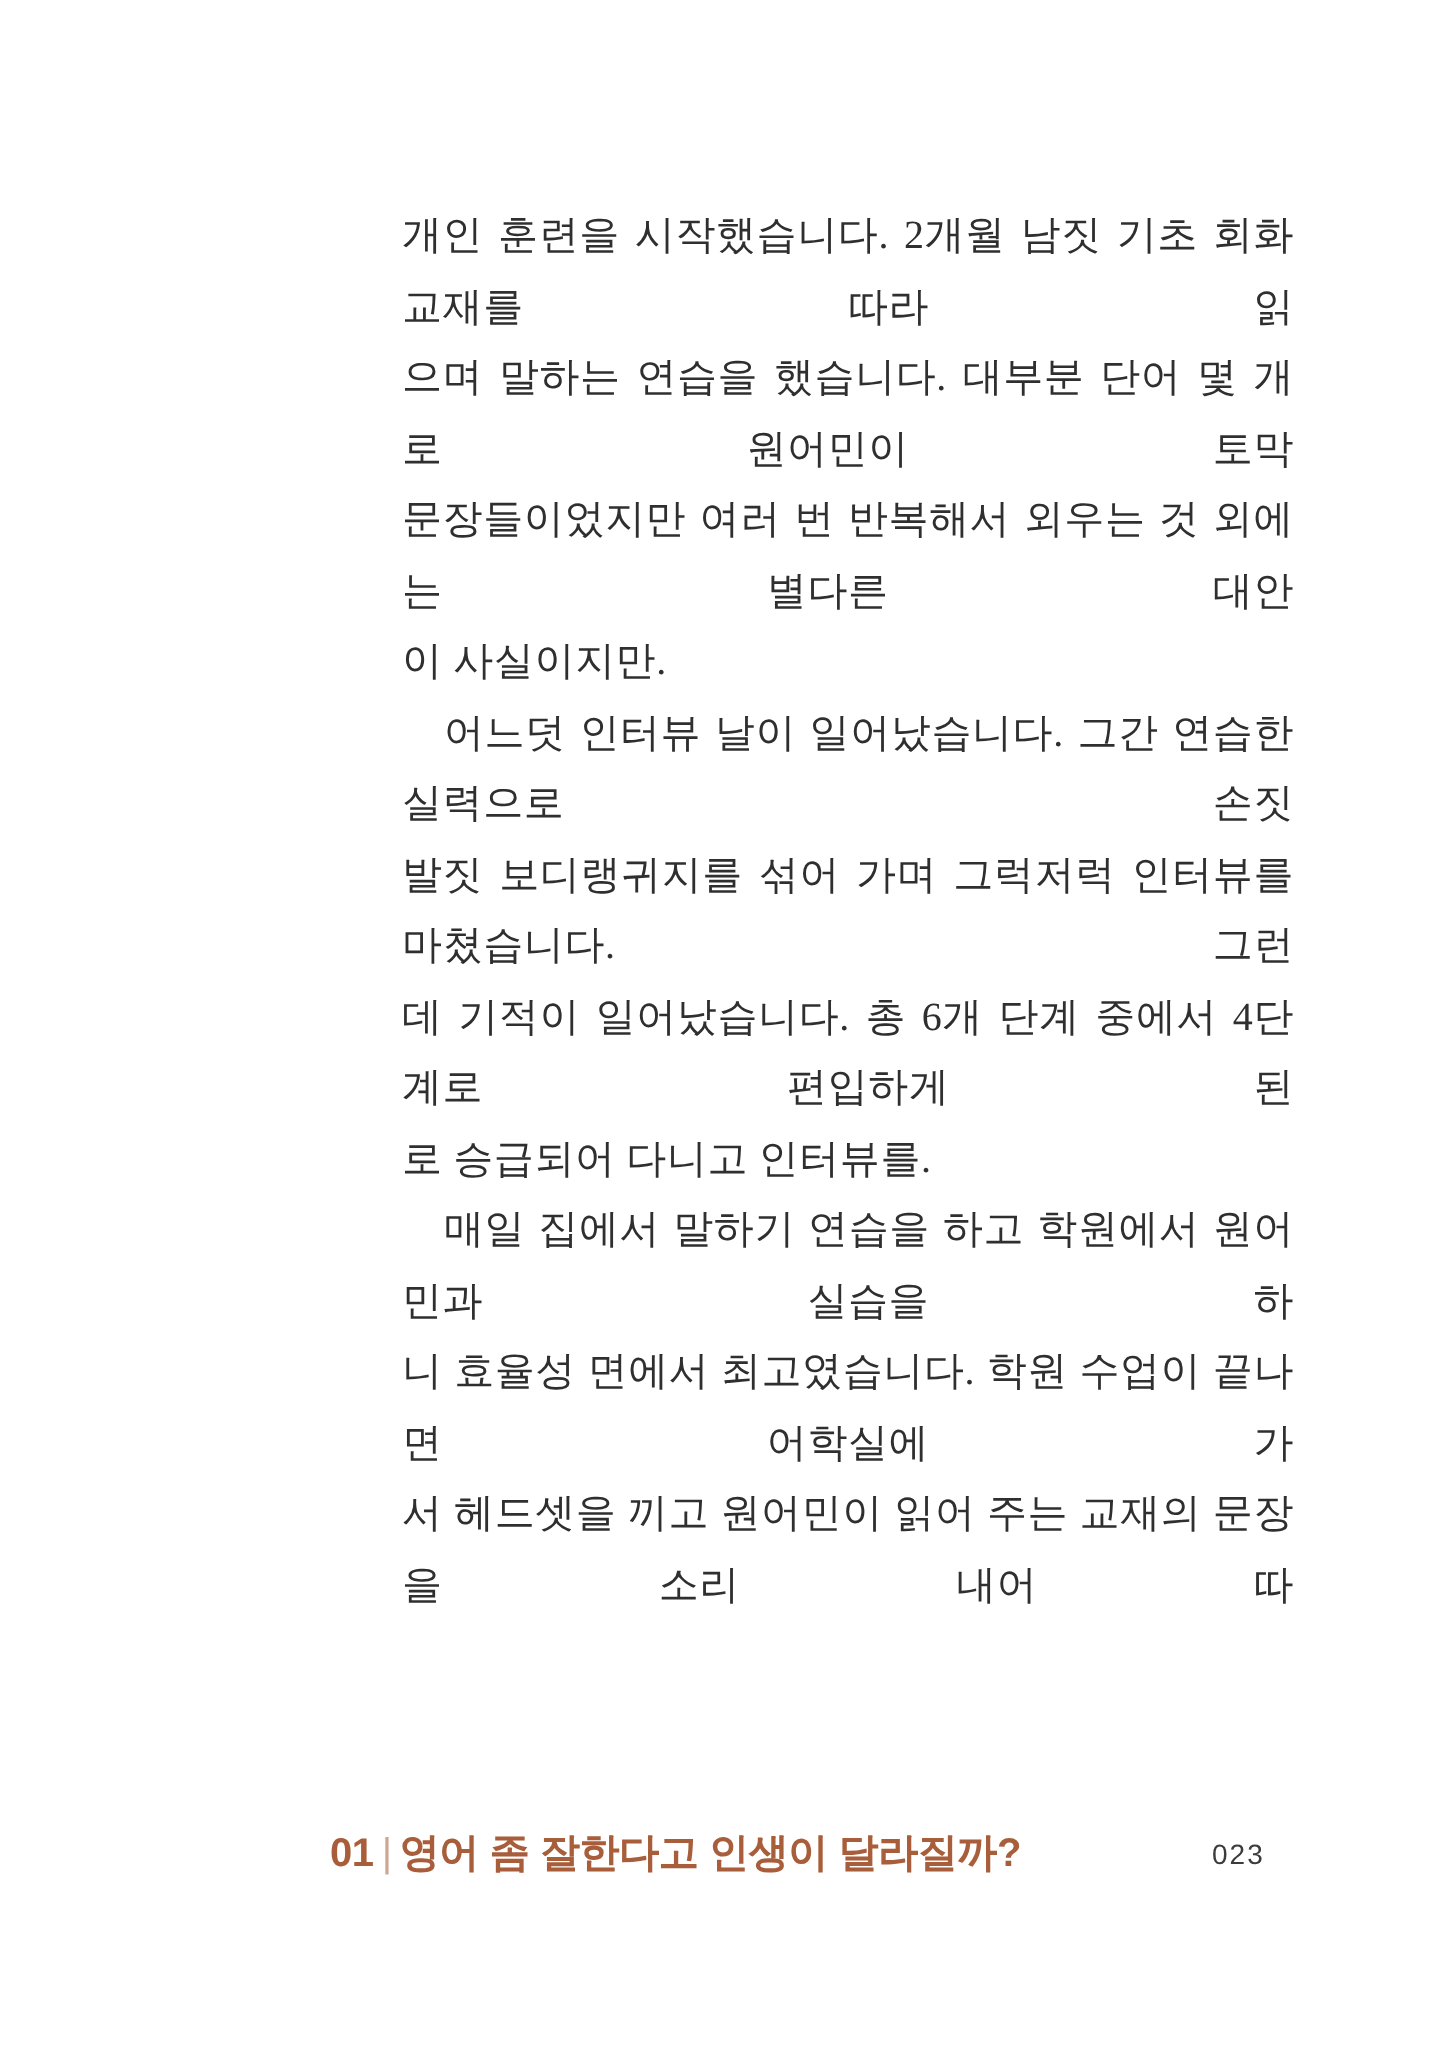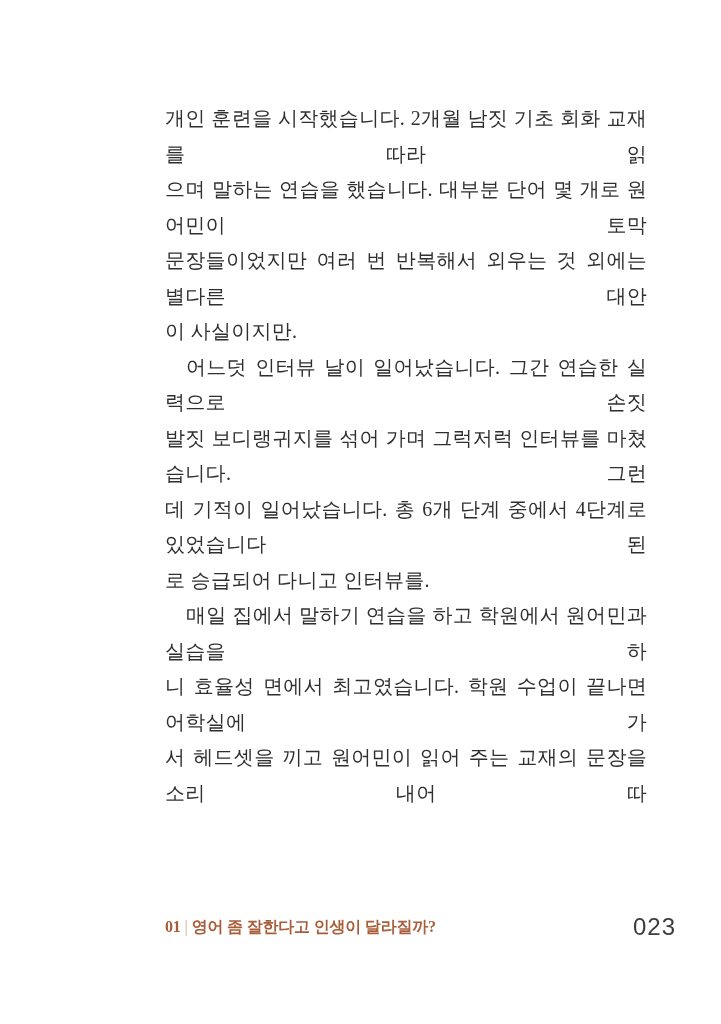--- a/index.html
+++ b/index.html
@@ -24,47 +24,48 @@
     color: var(--body-color, #2f2f2f);
     font-size: 20px;
     line-height: 35.5px;
     letter-spacing: 0.3px;
   }
   .para { margin: 0; padding: 0; }
   .line {
     text-align: justify;
     text-align-last: justify;
     white-space: normal;
+    margin-left: 36px;
   }
   .line.indent { text-indent: 21px; }
   .line.last { text-align-last: left; }
   .footer-left {
     position: absolute;
     left: 165px;
     top: 916px;
-    font-family: Liberation Serif, serif;
+    font-family: Liberation Sans, sans-serif;
     font-weight: 800;
-    font-size: 16px;
+    font-size: 20px;
     line-height: 22px;
     letter-spacing: -0.2px;
     color: var(--footer-color, #a85e3a);
     white-space: nowrap;
   }
   .footer-left .separator {
     font-weight: 400;
     opacity: 0.55;
     padding: 0 4px;
   }
   .page-number {
     position: absolute;
-    left: 633px;
+    left: 606px;
     top: 915px;
     font-family: "Liberation Sans", "DejaVu Sans", sans-serif;
     font-weight: 400;
-    font-size: 24px;
+    font-size: 14px;
     line-height: 24px;
     letter-spacing: 1px;
     color: var(--pagenum-color, #3c3c3c);
   }
 </style>
 </head>
 <body>
 
 <div class="page">
 
@@ -73,21 +74,21 @@
     <div class="para">
       <div class="line">개인 훈련을 시작했습니다. 2개월 남짓 기초 회화 교재를 따라 읽</div>
       <div class="line">으며 말하는 연습을 했습니다. 대부분 단어 몇 개로 원어민이 토막</div>
       <div class="line">문장들이었지만 여러 번 반복해서 외우는 것 외에는 별다른 대안</div>
       <div class="line last">이 사실이지만.</div>
     </div>
 
     <div class="para">
       <div class="line indent">어느덧 인터뷰 날이 일어났습니다. 그간 연습한 실력으로 손짓</div>
       <div class="line">발짓 보디랭귀지를 섞어 가며 그럭저럭 인터뷰를 마쳤습니다. 그런</div>
-      <div class="line">데 기적이 일어났습니다. 총 6개 단계 중에서 4단계로 있었습니다 된</div>
+      <div class="line">데 기적이 일어났습니다. 총 6개 단계 중에서 4단계로 편입하게 된</div>
       <div class="line last">로 승급되어 다니고 인터뷰를.</div>
     </div>
 
     <div class="para">
       <div class="line indent">매일 집에서 말하기 연습을 하고 학원에서 원어민과 실습을 하</div>
       <div class="line">니 효율성 면에서 최고였습니다. 학원 수업이 끝나면 어학실에 가</div>
       <div class="line">서 헤드셋을 끼고 원어민이 읽어 주는 교재의 문장을 소리 내어 따</div>
 
     </div>
 

